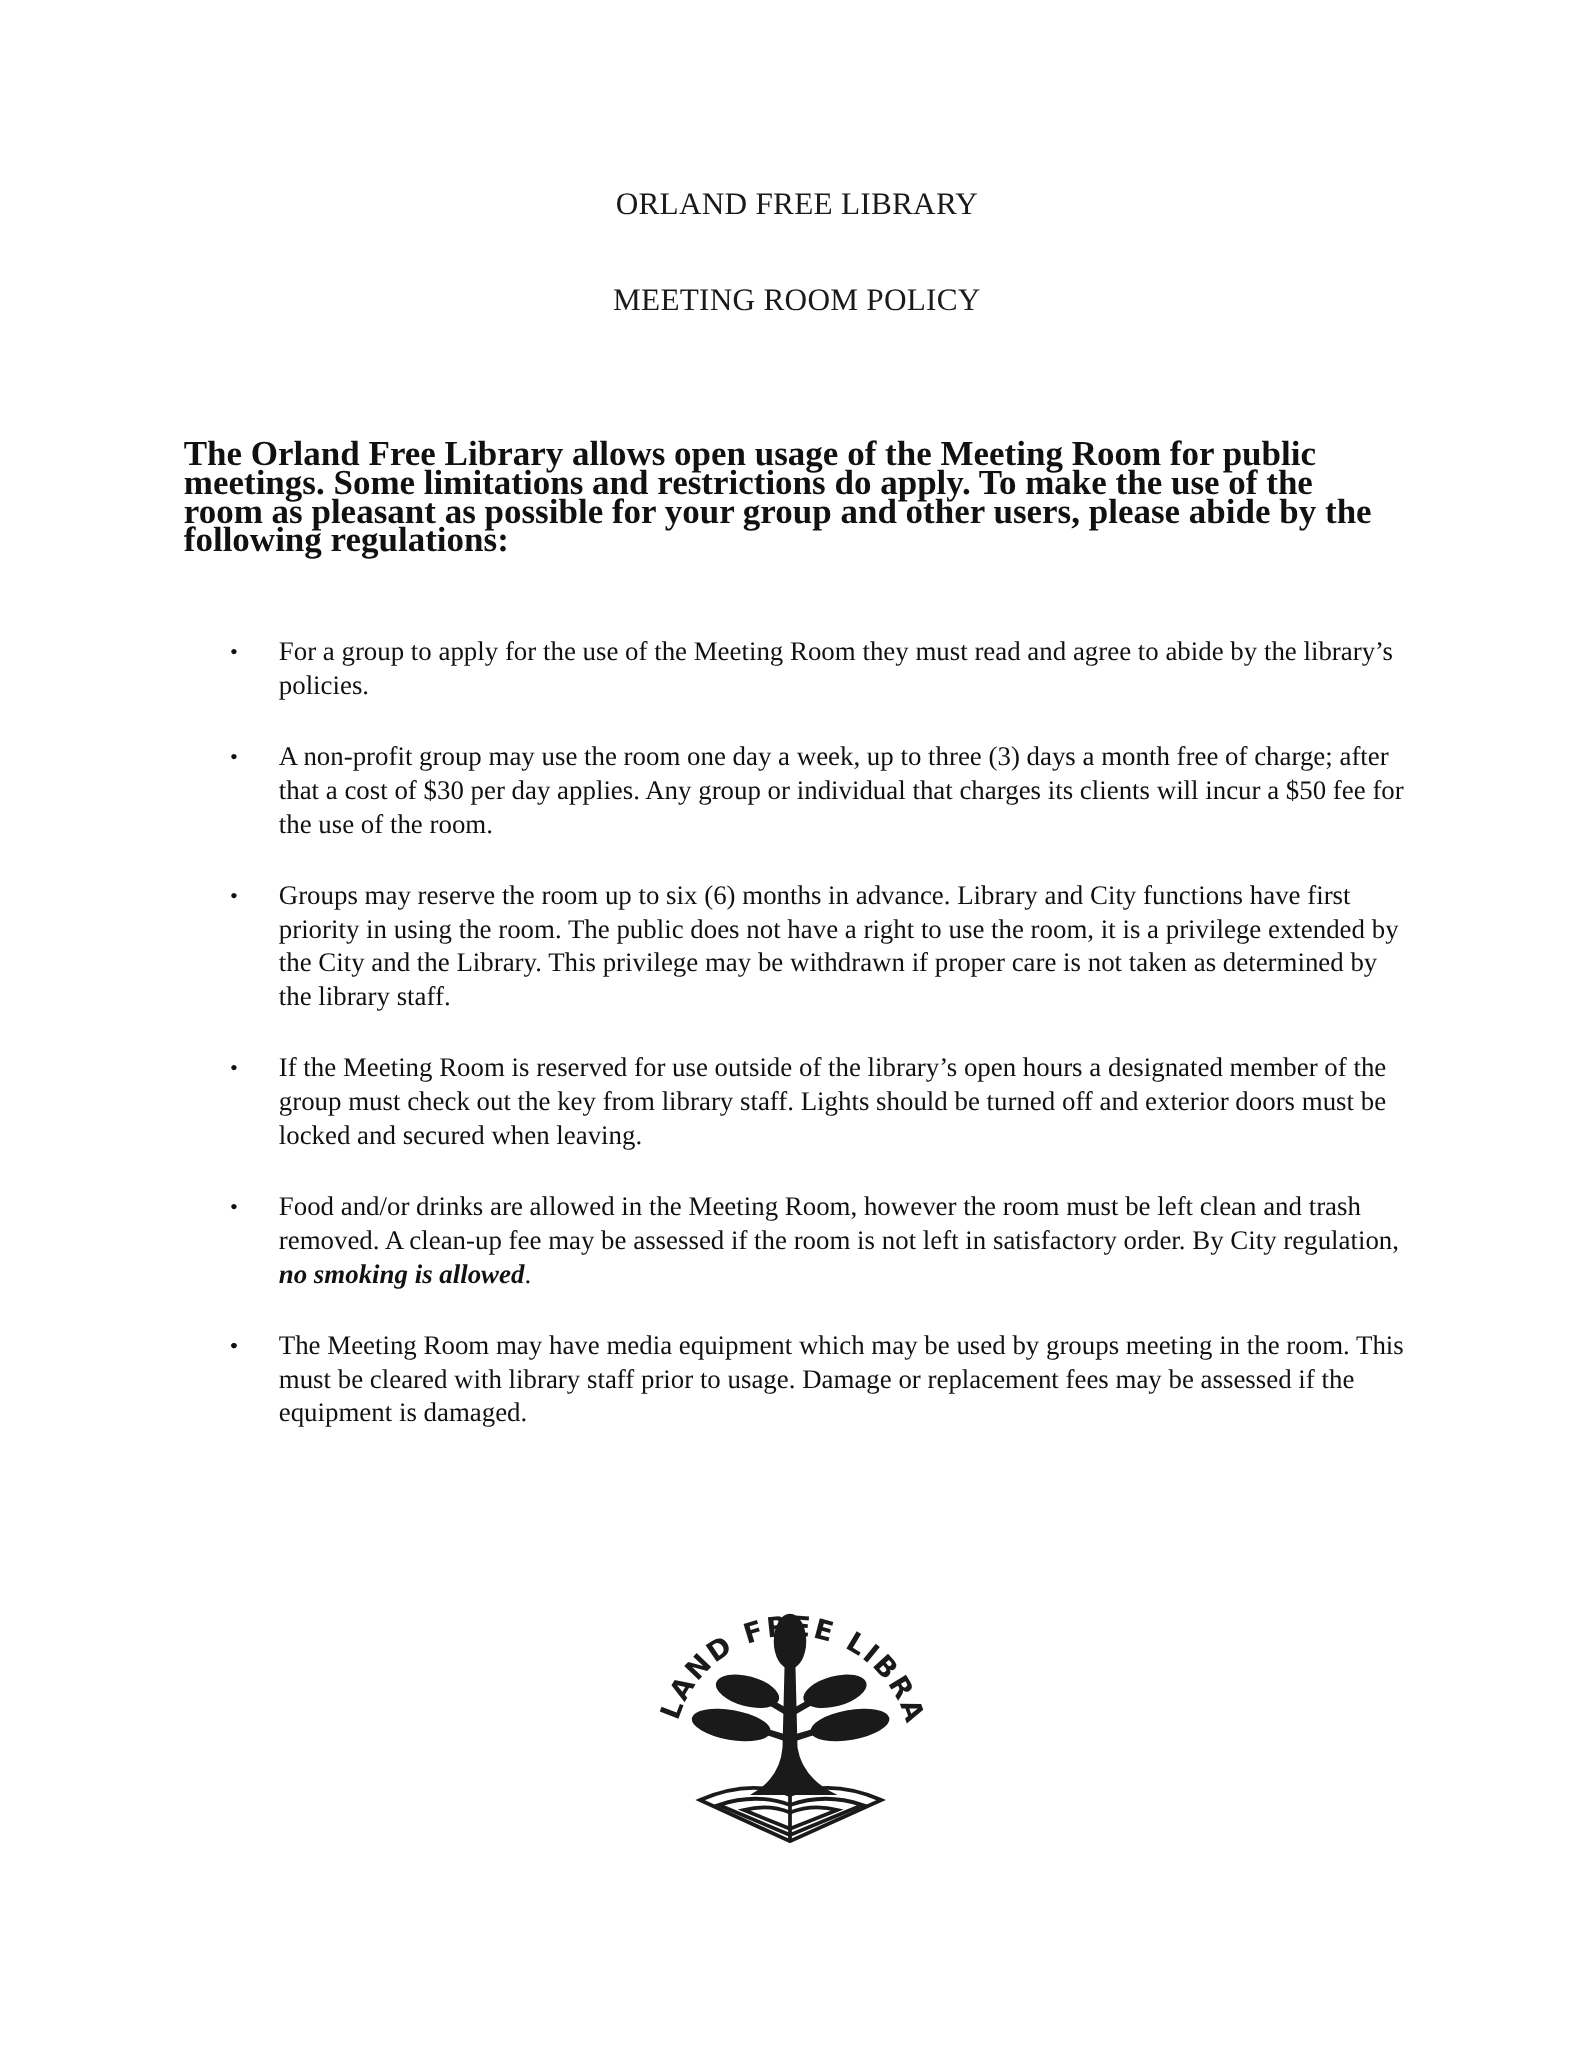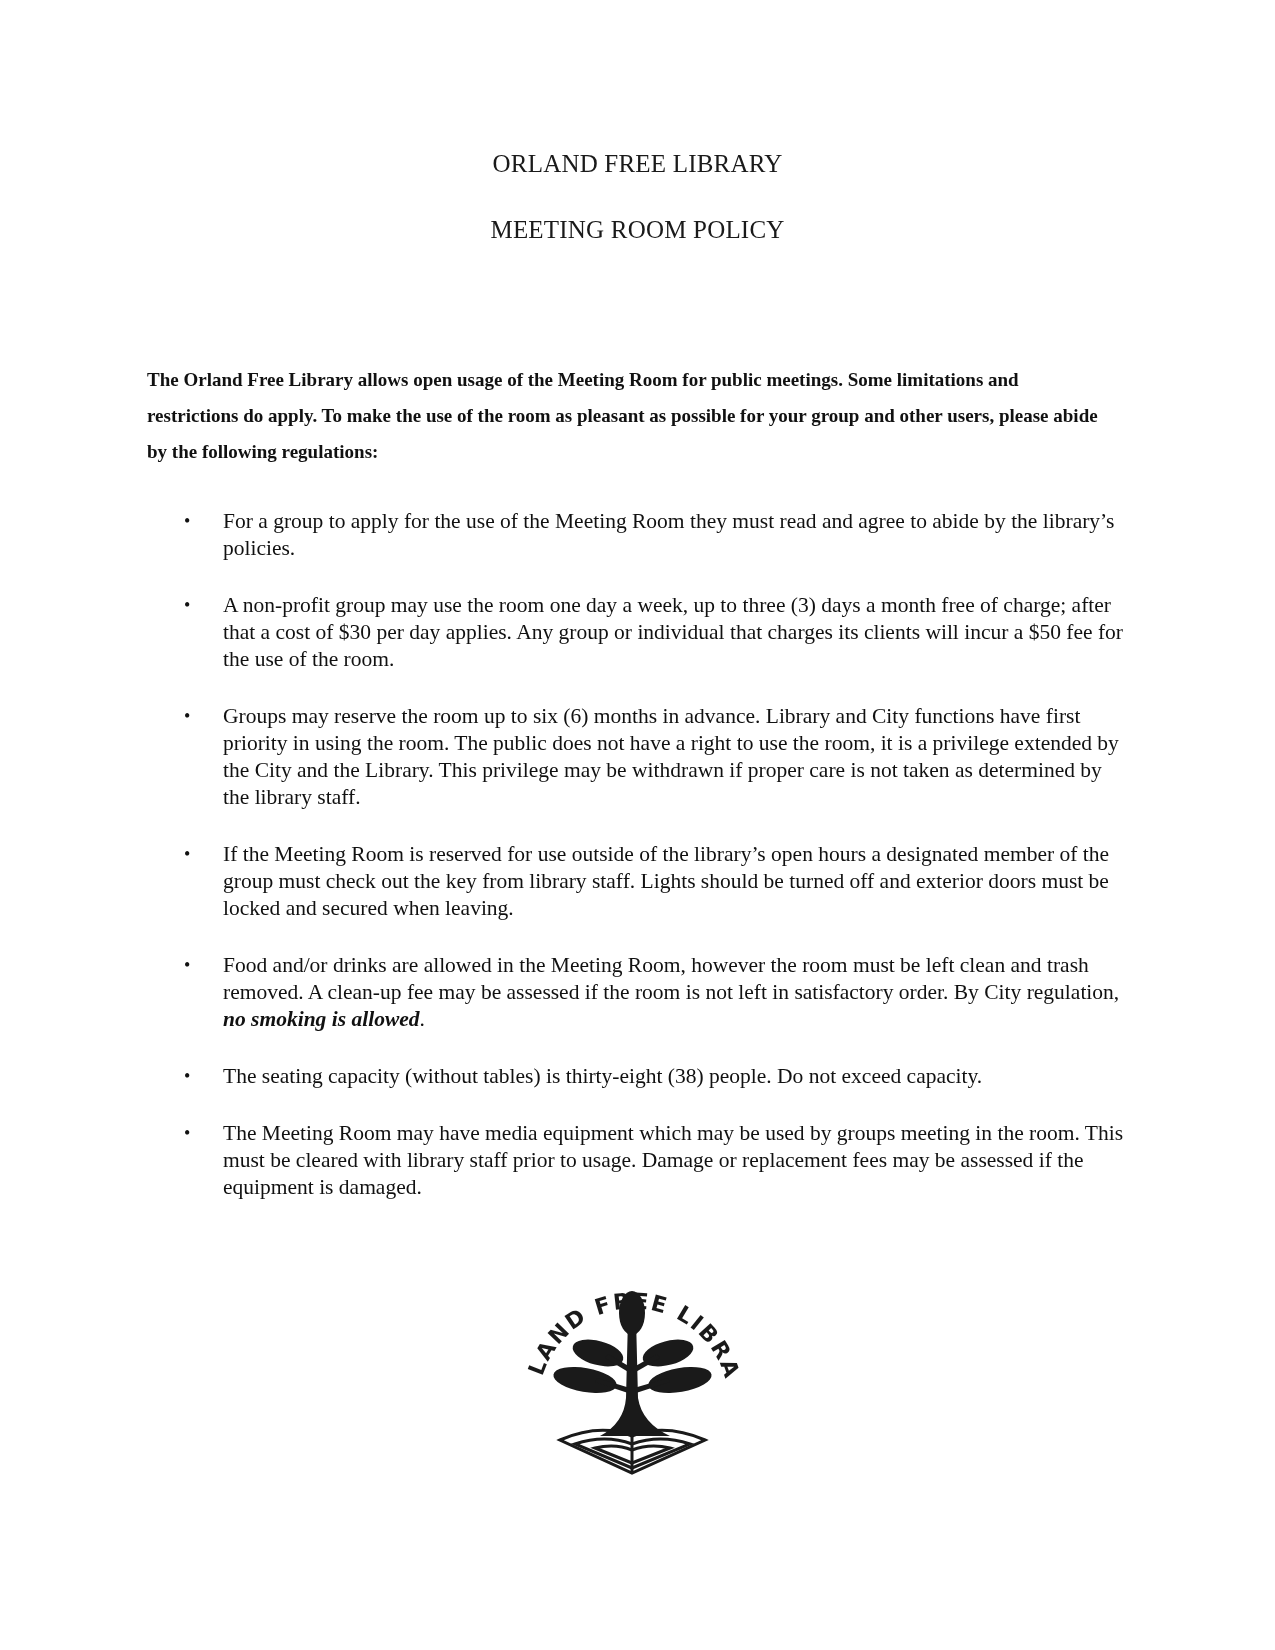--- a/index.html
+++ b/index.html
@@ -6,24 +6,24 @@
   body {
     width: 1275px; height: 1650px; position: relative; overflow: hidden;
     font-family: "Liberation Serif", "DejaVu Serif", serif; color: #111;
   }
   .title {
     position: absolute; left: 0; width: 1275px; text-align: center;
     font-size: 25px; letter-spacing: 0.2px; color: #1a1a1a; font-weight: normal;
     margin: 0;
   }
   #t1 { top: 150px; }
-  #t2 { top: 216px; }
+  #t2 { top: 227px; }
   .intro {
-    position: absolute; left: 147px; top: 362px; width: 960px;
-    font-weight: bold; font-size: 19px; line-height: 36px; margin: 0;
+    position: absolute; left: 147px; top: 352px; width: 960px;
+    font-weight: bold; font-size: 28px; line-height: 23px; margin: 0;
   }
   .rules {
     position: absolute; left: 184px; top: 508px; width: 945px;
     margin: 0; padding: 0; list-style: none;
   }
   .rule {
     position: relative; padding-left: 39px; font-size: 21.5px; line-height: 27px;
     margin-bottom: 30px;
   }
   .rule .bullet {
@@ -58,21 +58,20 @@
   <li class="rule">
     <span class="bullet">•</span>
     <span>If the Meeting Room is reserved for use outside of the library’s open hours a designated member of the group must check out the key from library staff.  Lights should be turned off and exterior doors must be locked and secured when leaving.</span>
   </li>
   <li class="rule">
     <span class="bullet">•</span>
     <span>Food and/or drinks are allowed in the Meeting Room, however the room must be left clean and trash removed. A clean-up fee may be assessed if the room is not left in satisfactory order.  By City regulation, </span><span class="bold">no smoking is allowed</span><span>.</span>
   </li>
   <li class="rule">
     <span class="bullet">•</span>
-    <span>The seating capacity (without tables) is thirty-eight (38) people.  Do not exceed capacity.</span>
   </li>
   <li class="rule">
     <span class="bullet">•</span>
     <span>The Meeting Room may have media equipment which may be used by groups meeting in the room. This must be cleared with library staff prior to usage. Damage or replacement fees may be assessed if the equipment is damaged.</span>
   </li>
 </ul>
 
 <div class="logo">
   <svg width="230" height="230" viewBox="0 0 230 230">
     <defs>

